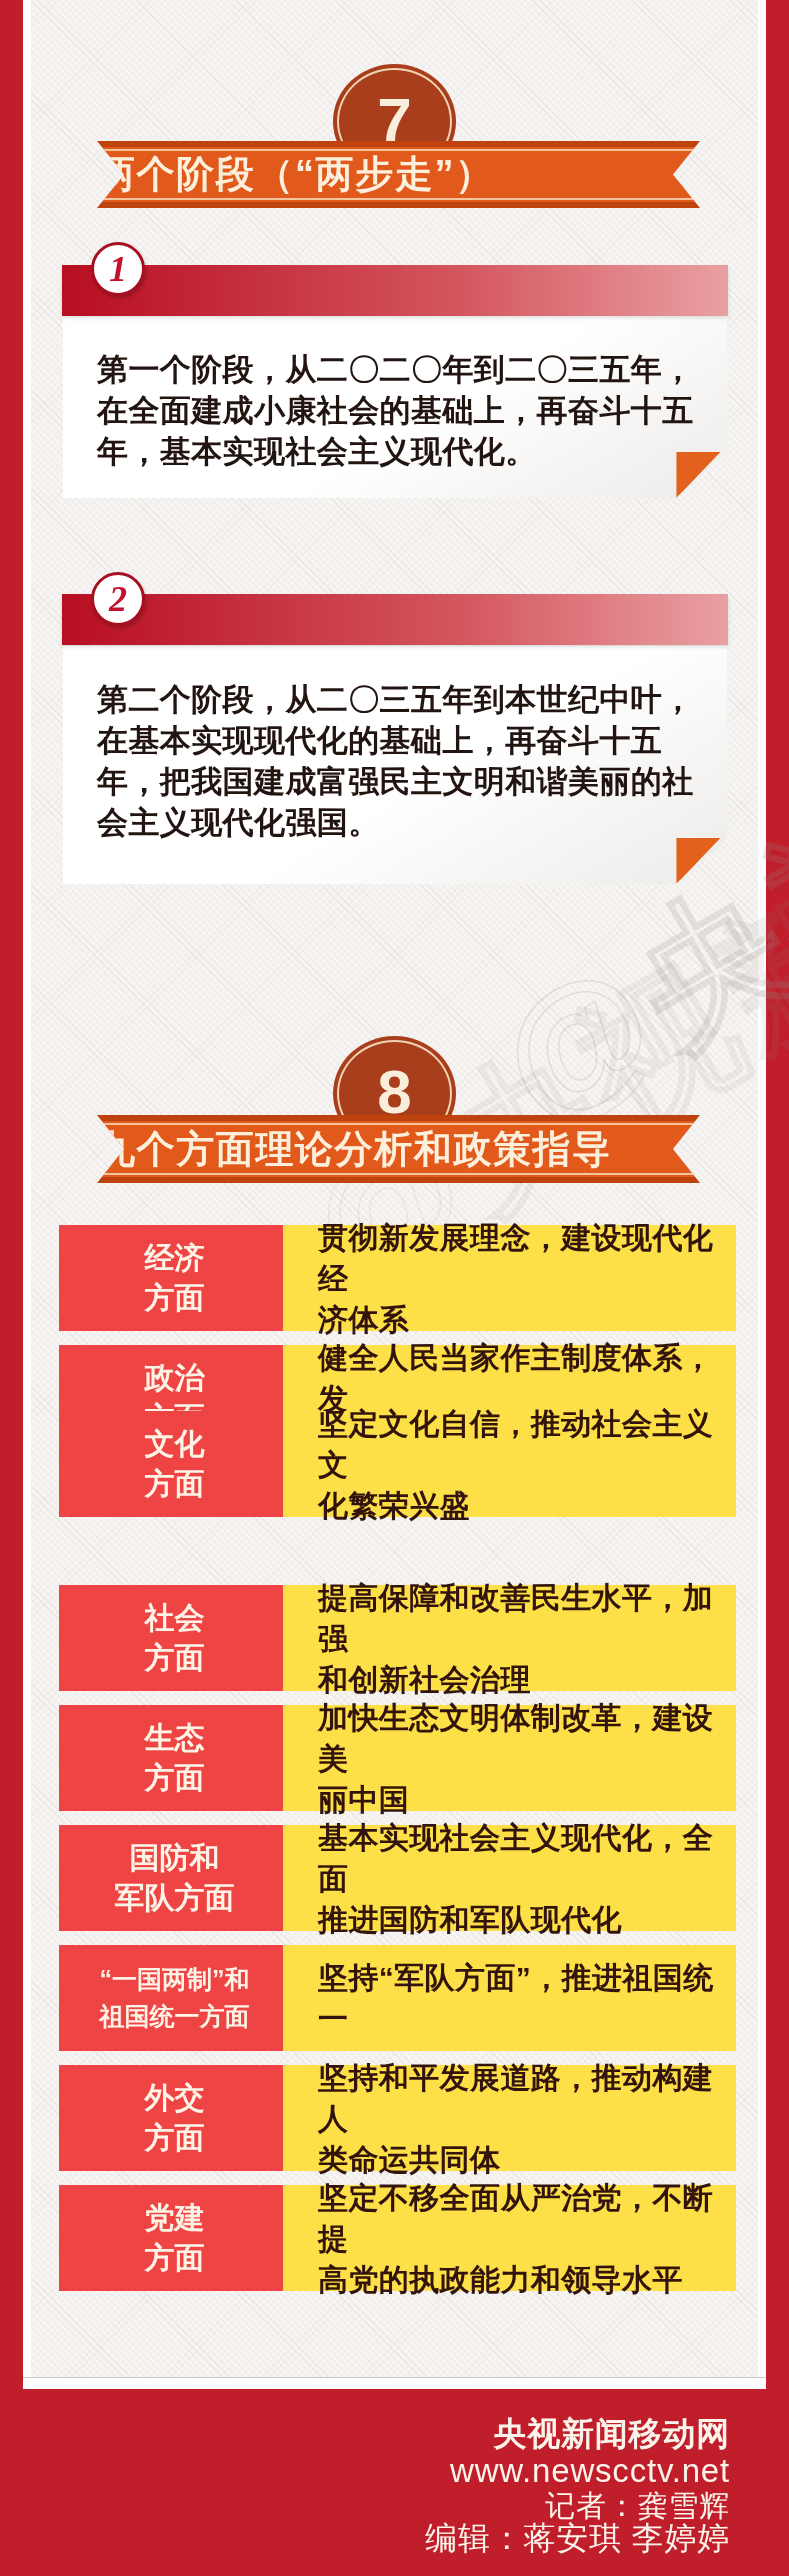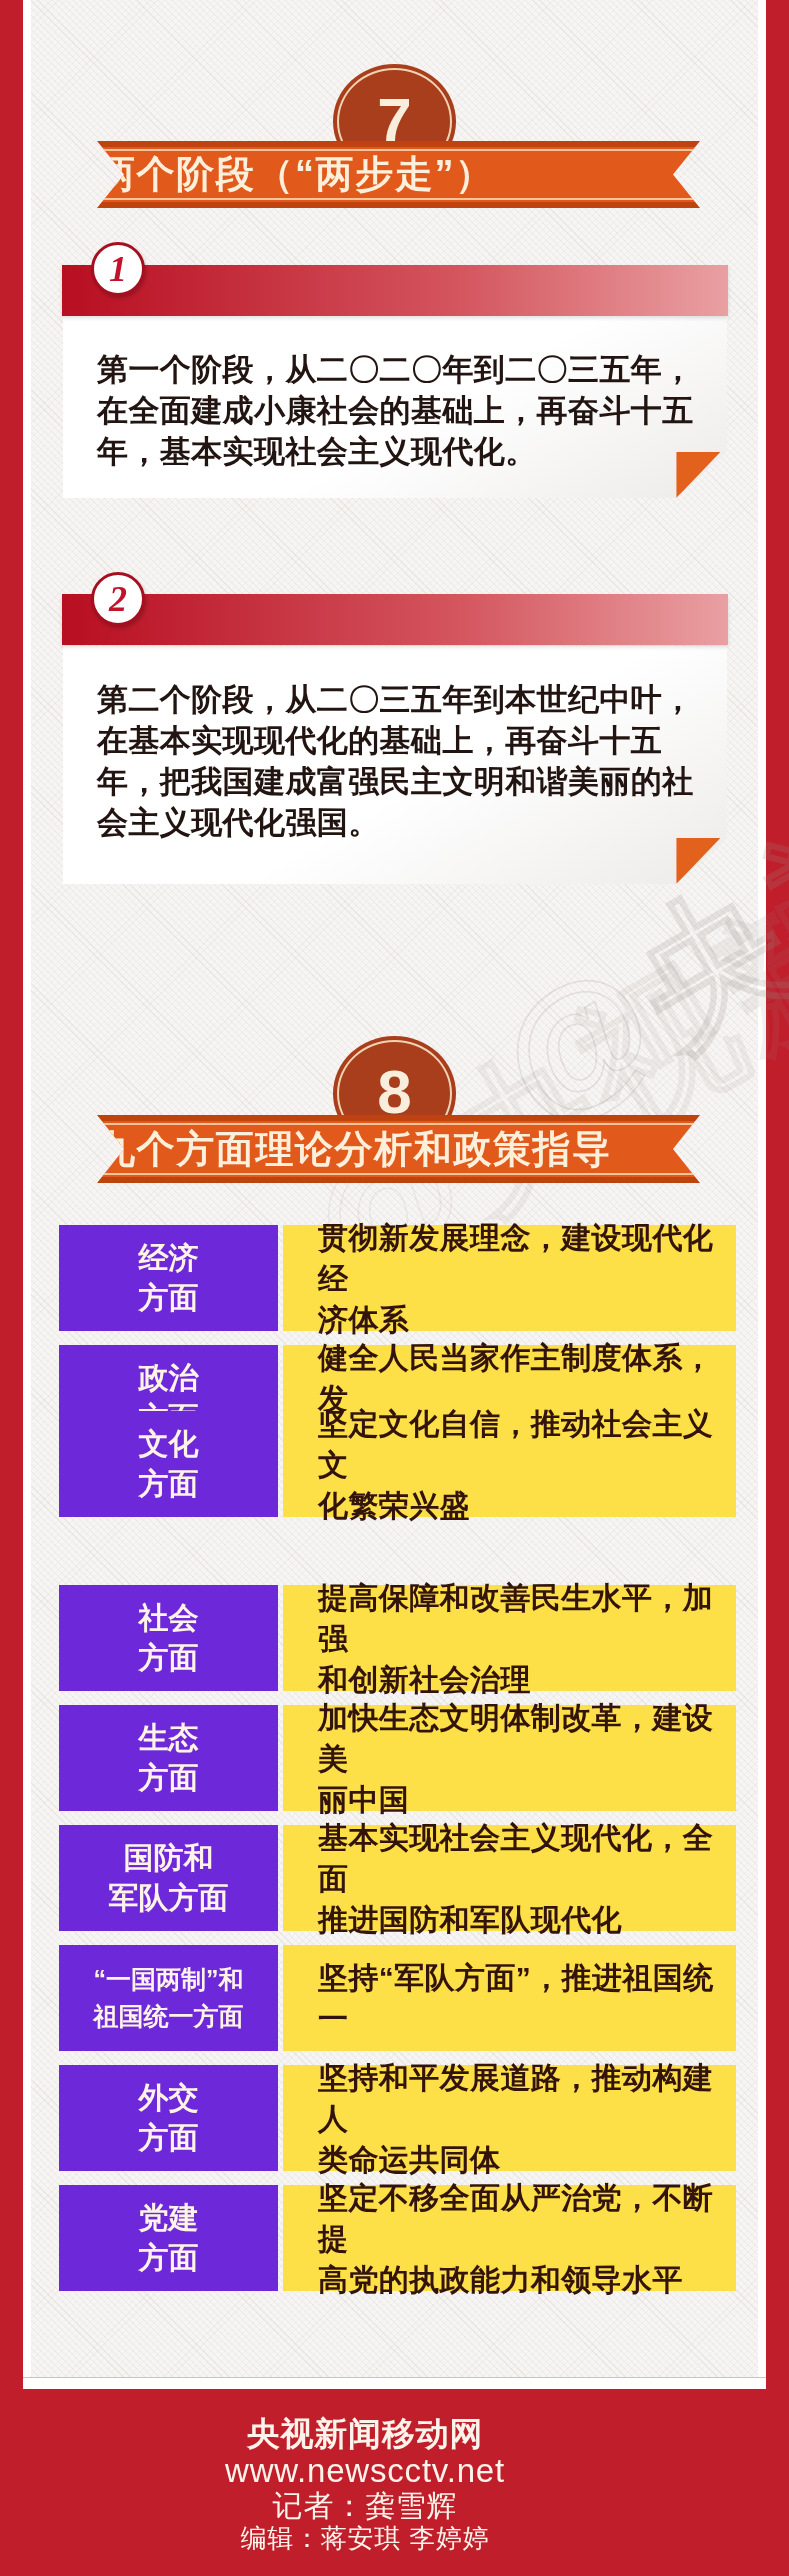--- a/index.html
+++ b/index.html
@@ -90,41 +90,41 @@
   .stage-panel .fold{
     position:absolute;right:6.6px;bottom:0;width:44px;height:46px;
     background:#e2611c;clip-path:polygon(0 0,100% 0,0 100%);
   }
   .panel1{top:316px;height:182px;}
   .panel2{top:646px;height:238px;}
 
   
   .aspect-row{position:absolute;left:0;top:0;width:789px;height:106px;}
   .aspect-label{
-    position:absolute;left:59px;top:0;width:219px;height:106px;background:#6d28d9;
+    position:absolute;left:59px;top:0;width:219px;height:106px;background:#ef4444;
     display:flex;align-items:center;justify-content:center;text-align:center;
-    color:#fdf3e6;font-size:30px;line-height:40px;font-weight:700;white-space:pre-line;
+    color:#fdf3e6;font-size:30px;line-height:40px;font-weight:700;white-space:pre-line;padding-left:6px;
   }
   .aspect-label.small{font-size:25px;line-height:37px;}
   .aspect-desc{
     position:absolute;left:283px;top:0;width:453px;height:106px;background:#fde047;
     display:flex;align-items:center;
     color:#33140d;font-size:30px;line-height:41px;font-weight:700;white-space:pre-line;
     box-sizing:border-box;padding-left:35px;padding-right:8.2px;letter-spacing:0.4px;
   }
 
   
   .footer{
-    position:absolute;left:0;top:2415px;width:730px;text-align:center;
+    position:absolute;left:0;top:2415px;width:730px;text-align:right;
     color:#fcf4ea;letter-spacing:0.8px;z-index:2;
   }
   .footer .f1{font-size:33px;line-height:38px;font-weight:700;}
   .footer .f2{font-size:33px;line-height:36px;}
   .footer .f3{font-size:30px;line-height:33px;}
-  .footer .f4{font-size:26px;line-height:33px;}
+  .footer .f4{font-size:32px;line-height:33px;}
 </style>
 </head>
 <body>
 
 <div class="canvas">
 
   <div class="content-bg"></div>
   <div class="edge-white left"></div>
   <div class="edge-white right"></div>
   <div class="panel-bottom"></div>

